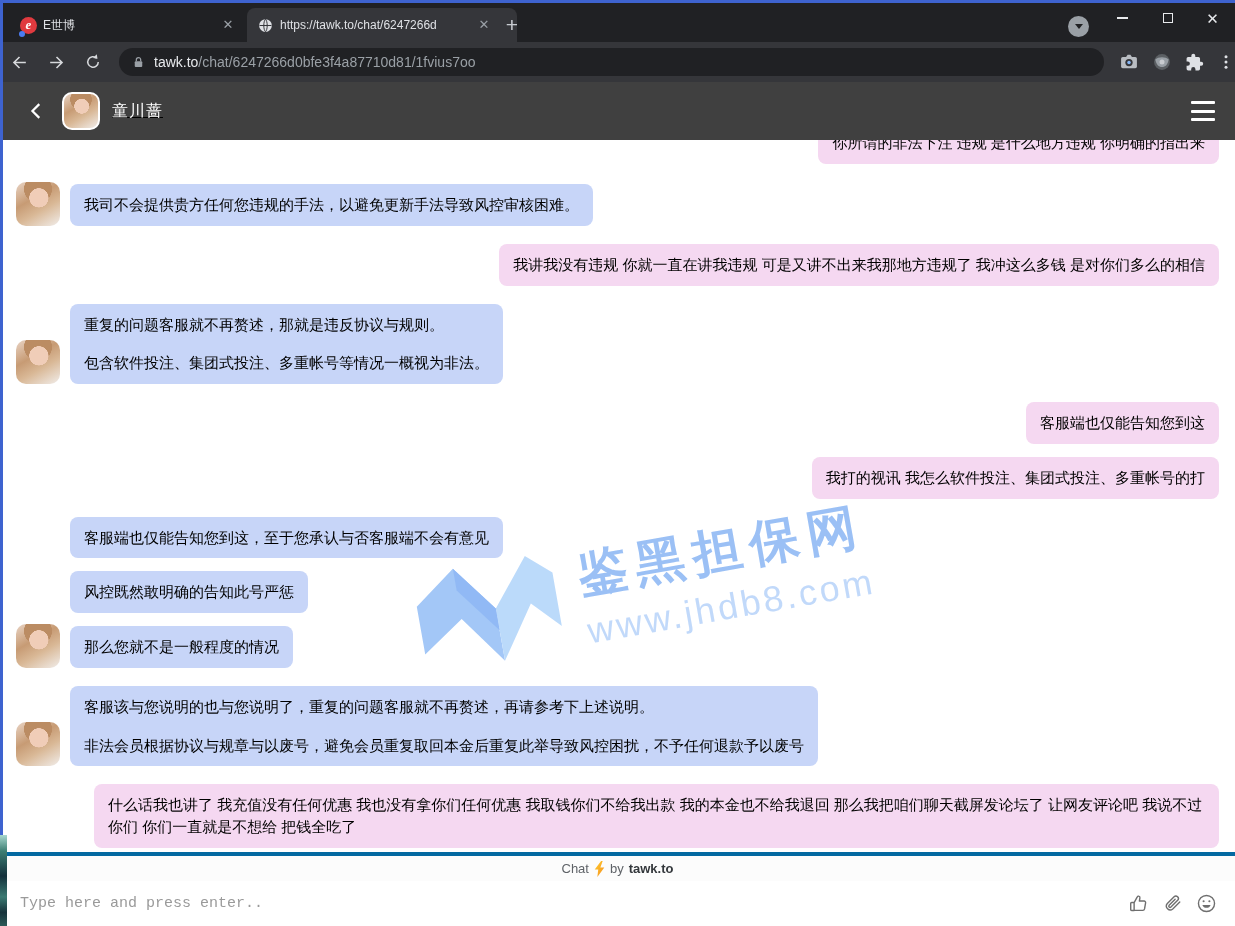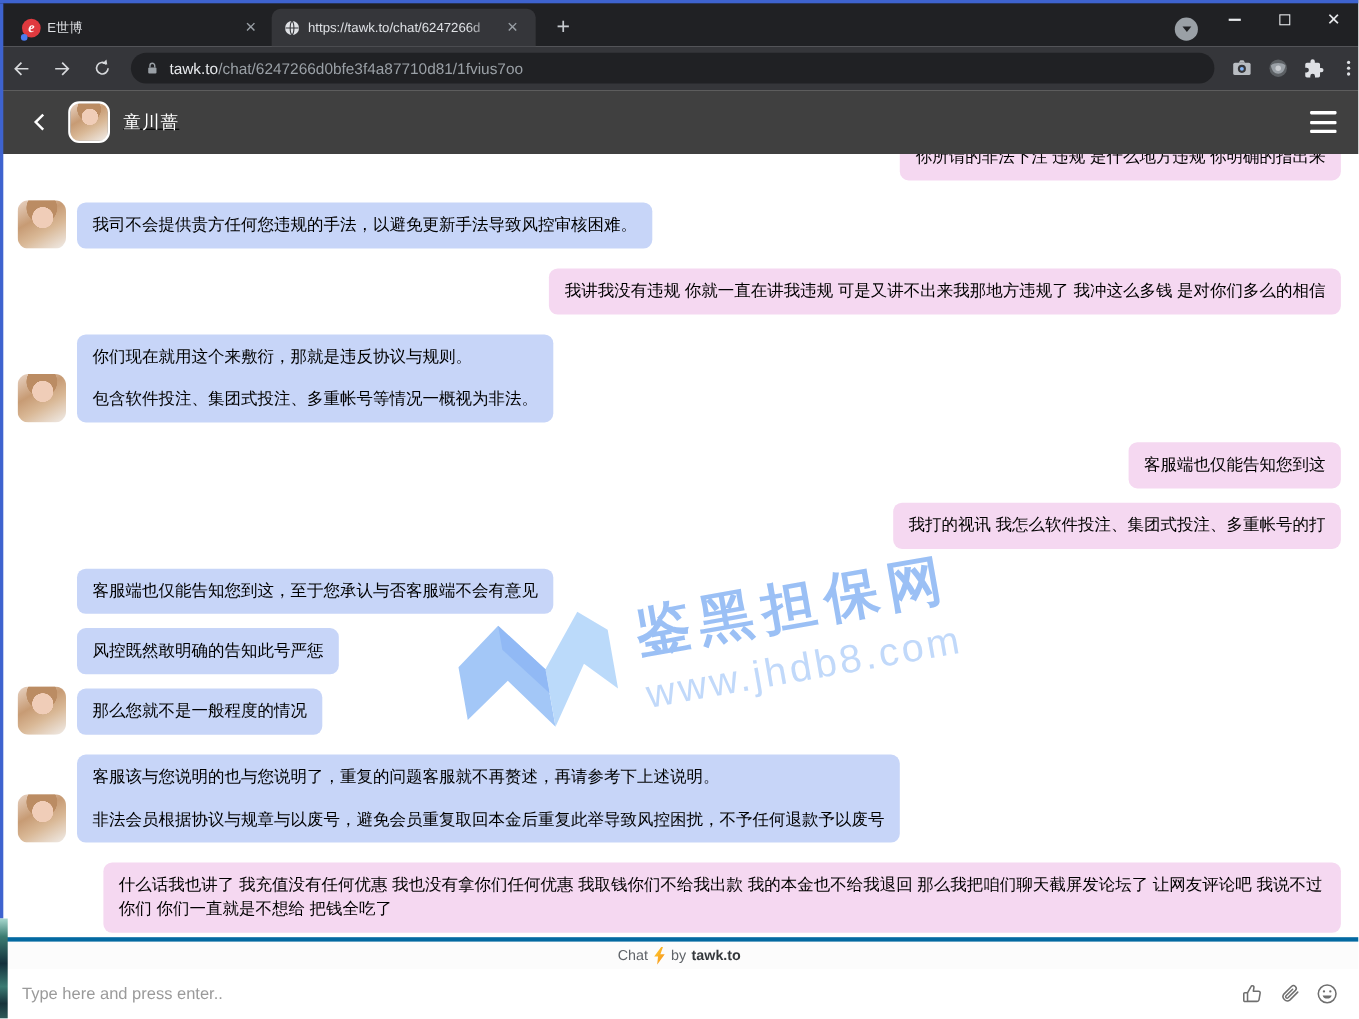--- a/index.html
+++ b/index.html
@@ -10,21 +10,21 @@
   
   .win-top-border { position:absolute; left:0; top:0; width:1235px; height:3px; background:#3e63cf; z-index:50; }
   .win-left-border { position:absolute; left:0; top:3px; width:3px; height:832px; background:#3e63cf; z-index:50; }
   .desktop-strip { position:absolute; left:0; top:835px; width:7px; height:91px; z-index:60;
     background:linear-gradient(180deg,#a8d8cf 0%,#3c7d72 18%,#14313c 45%,#3b7a72 68%,#17333b 85%,#2c5a58 100%); }
 
   
   .tabbar { position:absolute; left:0; top:0; width:1235px; height:42px; background:#202124; }
   .tab { position:absolute; top:8px; height:34px; display:flex; align-items:center; color:#dfe1e5; font-size:12px; cursor:default; }
   .tab-inactive { left:10px; width:235px; padding:0 8px 0 10px; }
-  .tab-active { left:247px; width:240px; background:#35363a; border-radius:8px 8px 0 0; padding:0 12px 0 10px; }
+  .tab-active { left:247px; width:270px; background:#35363a; border-radius:8px 8px 0 0; padding:0 24px 0 10px; }
   .tab-title { flex:1; overflow:hidden; white-space:nowrap; margin:0 6px;
     -webkit-mask-image:linear-gradient(90deg,#000 85%,transparent); mask-image:linear-gradient(90deg,#000 85%,transparent); }
   .tab-close { color:#9aa0a6; font-size:13px; width:18px; height:18px; line-height:18px; text-align:center; border-radius:50%; flex:none; }
   .favicon-e { position:relative; width:17px; height:17px; border-radius:50%; background:#e03a3f; flex:none;
     color:#fff; font:italic bold 13px/16px "Liberation Serif",serif; text-align:center; }
   .favicon-e::after { content:""; position:absolute; left:-1px; bottom:-3px; width:6px; height:6px; border-radius:50%; background:#4a7bf0; }
   .new-tab { position:absolute; left:499px; top:12px; color:#c7cbd0; font-size:21px; line-height:26px; width:26px; text-align:center; }
   .tab-search { position:absolute; left:1068px; top:16px; width:21px; height:21px; border-radius:50%; background:#9aa0a6;
     display:flex; align-items:center; justify-content:center; }
   .tab-search i { width:0; height:0; border-left:4px solid transparent; border-right:4px solid transparent; border-top:5px solid #202124; }
@@ -73,21 +73,21 @@
     transform:rotate(-10deg); opacity:.62; pointer-events:none; z-index:5; }
   .wm-text { display:flex; flex-direction:column; }
   .wm-title { font-size:50px; font-weight:bold; color:#5f9bf0; letter-spacing:8px; }
   .wm-url { font-size:36px; color:#9cc2f7; letter-spacing:3px; margin-top:2px; }
 
   
   .chat-footer { position:absolute; left:0; top:852px; width:1235px; height:29px; background:#fcfcfc; border-top:4px solid #0369a1;
     display:flex; align-items:center; justify-content:center; gap:5px; font-size:13px; color:#5f6368; }
   .footer-brand { color:#34383c; font-weight:bold; text-decoration:none; }
   .composer { position:absolute; left:0; top:881px; width:1235px; height:45px; background:#fff; display:flex; align-items:center; }
-  .composer input { flex:1; border:none; outline:none; font-size:15px; color:#6d28d9; margin-left:20px; font-family:Liberation Sans, sans-serif; }
+  .composer input { flex:1; border:none; outline:none; font-size:15px; color:#6d28d9; margin-left:20px; font-family:Liberation Mono, monospace; }
   .composer input::placeholder { color:#9a9a9a; }
   .composer-icons { display:flex; align-items:center; gap:12px; margin-right:18px; }
   .cicon { width:22px; height:22px; display:flex; align-items:center; justify-content:center; }
 </style>
 </head>
 <body>
 
 <div class="tabbar">
   <div class="tab tab-inactive">
     <span class="favicon-e">e</span>
@@ -202,21 +202,21 @@
         <div class="bstack">
           <div class="bubble">
             <p>我讲我没有违规 你就一直在讲我违规 可是又讲不出来我那地方违规了 我冲这么多钱 是对你们多么的相信</p>
           </div>
         </div>
       </div>
       <div class="mgroup left">
         <div class="avatar chat-av"></div>
         <div class="bstack">
           <div class="bubble">
-            <p>你们现在就用这个来敷衍，那就是违反协议与规则。</p>
+            <p>重复的问题客服就不再赘述，那就是违反协议与规则。</p>
             <p>包含软件投注、集团式投注、多重帐号等情况一概视为非法。</p>
           </div>
         </div>
       </div>
       <div class="mgroup right">
         <div class="bstack">
           <div class="bubble">
             <p>客服端也仅能告知您到这</p>
           </div>
           <div class="bubble">

